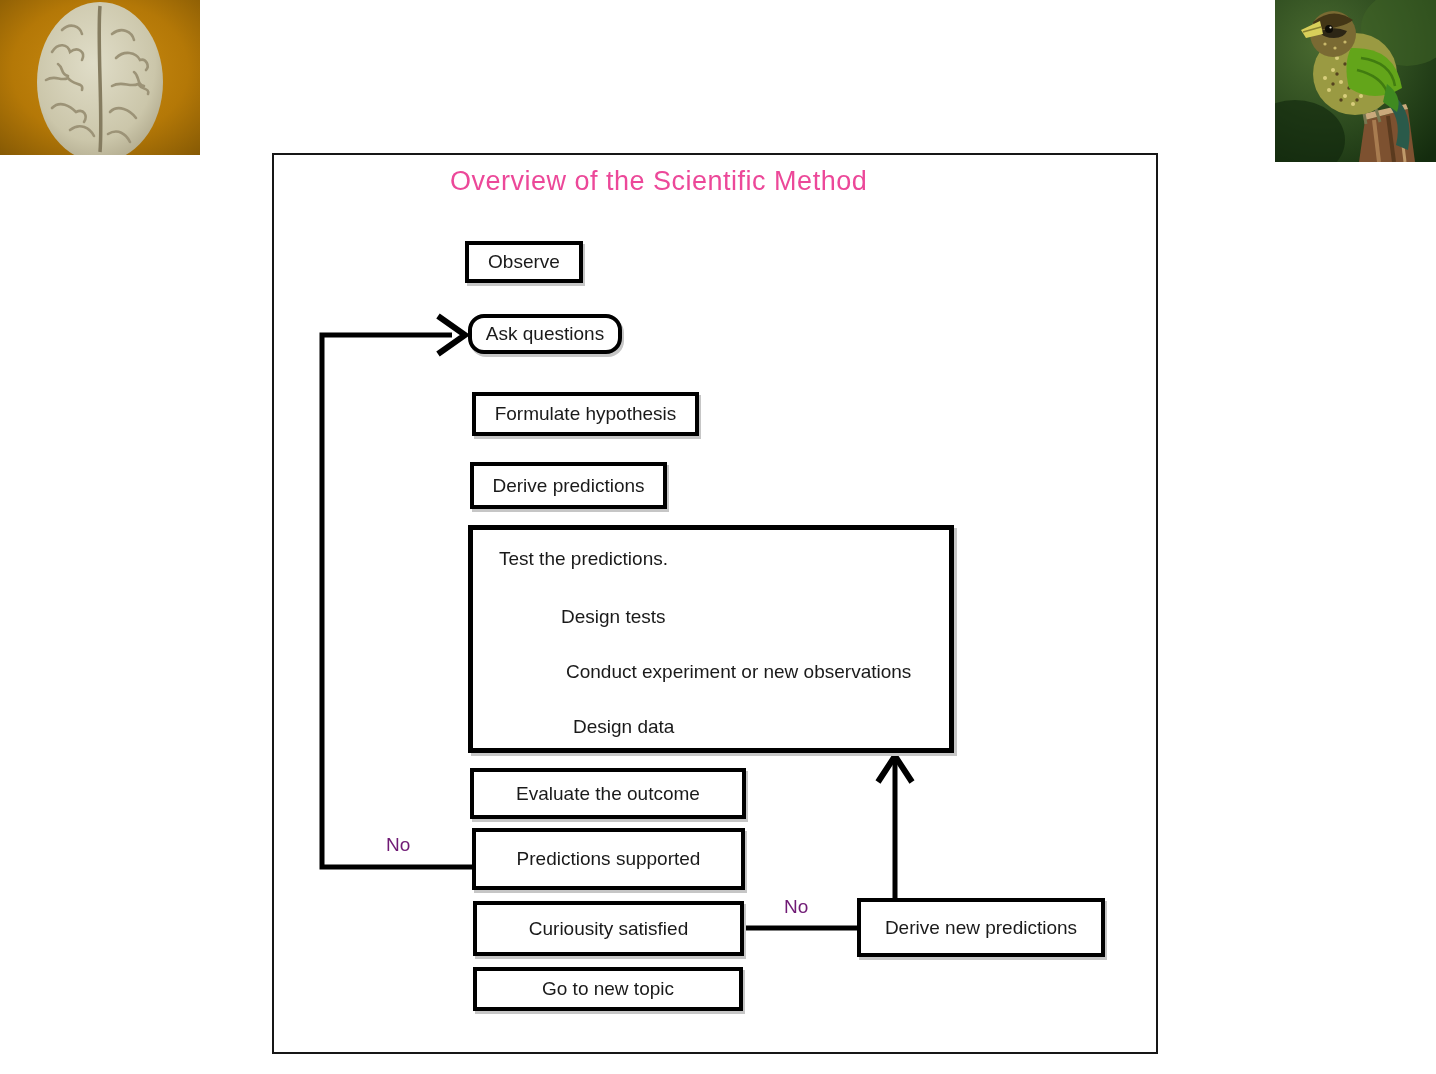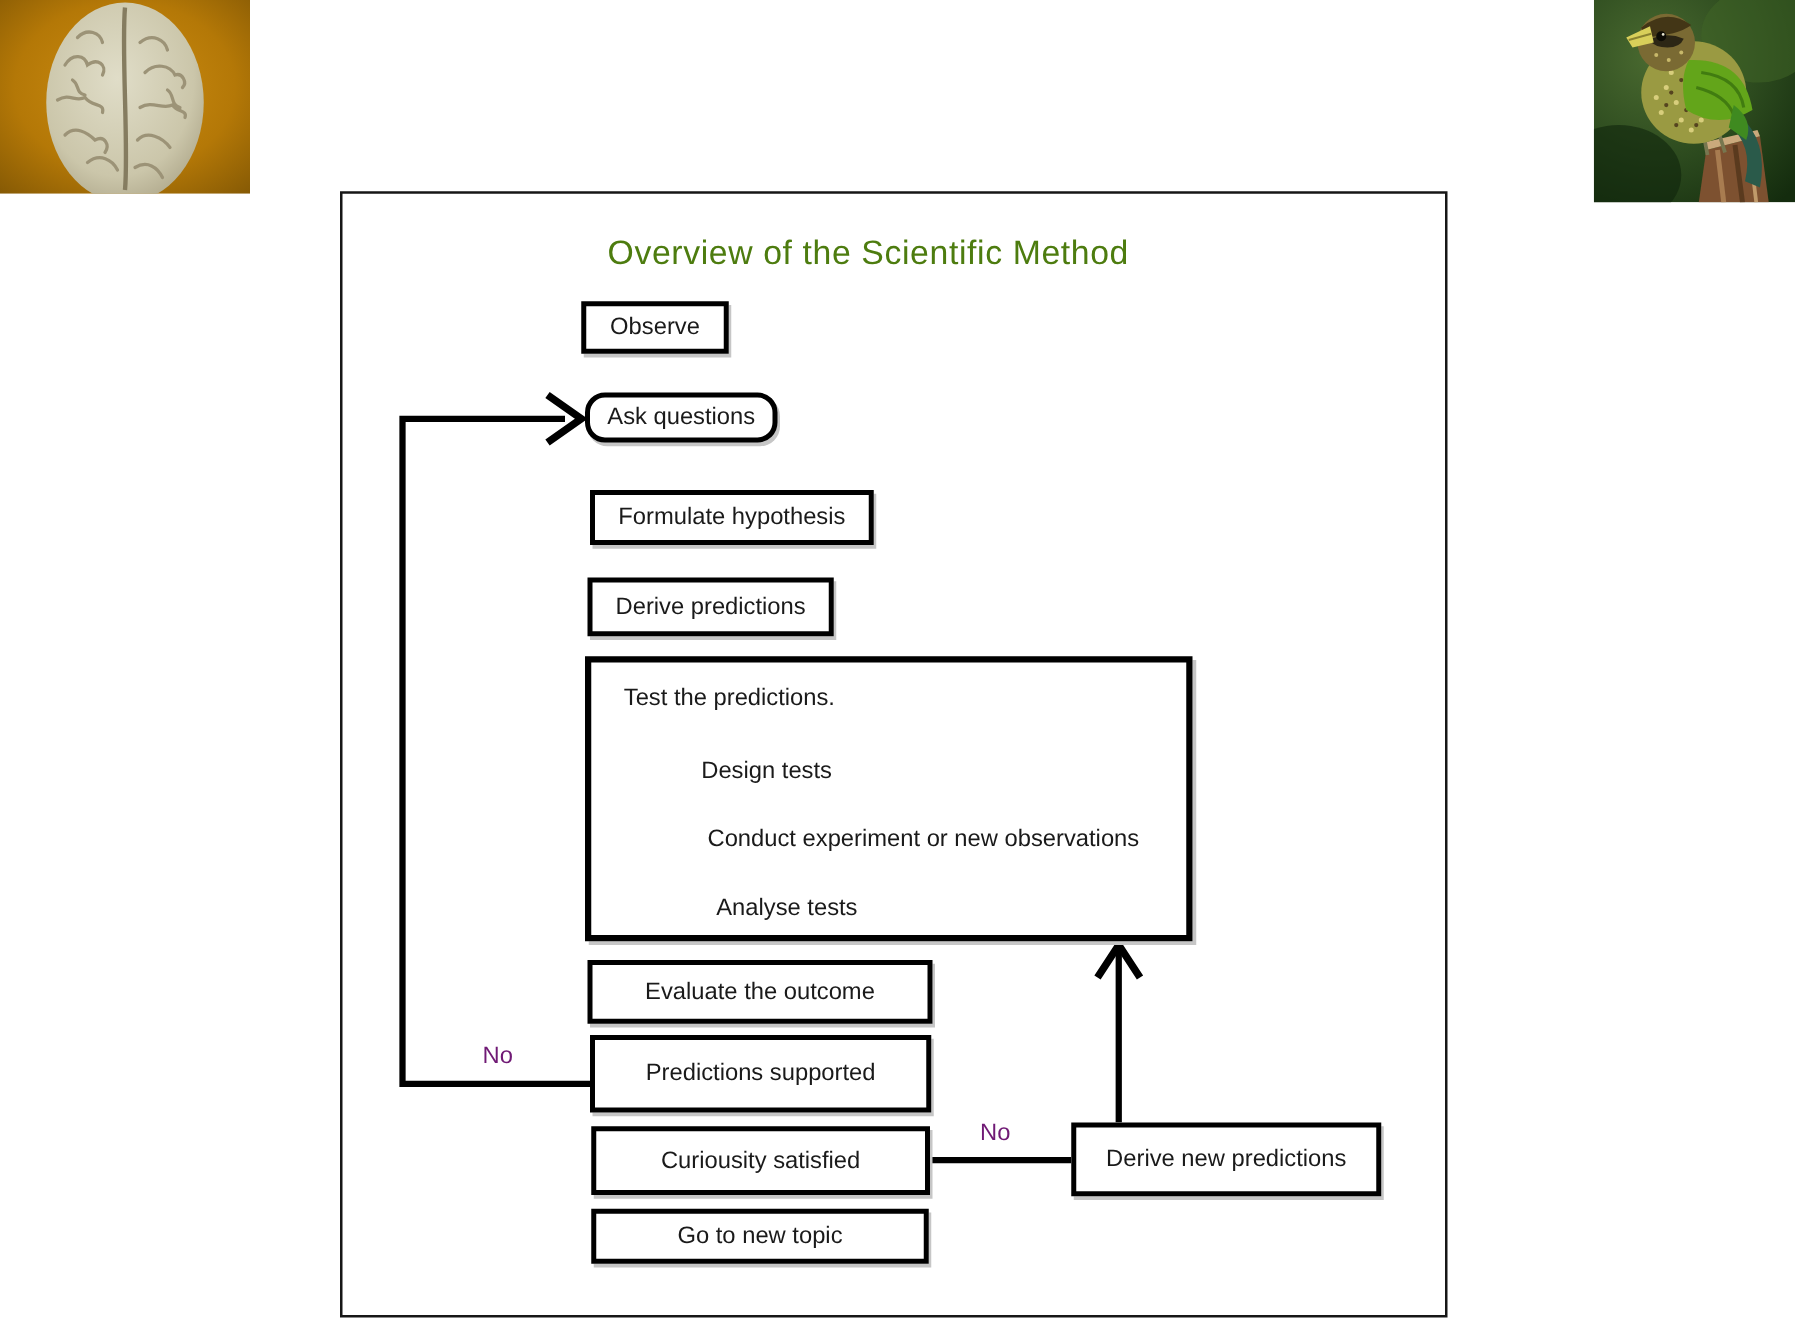--- a/index.html
+++ b/index.html
@@ -20,26 +20,25 @@
     position: absolute;
     left: 272px; top: 153px;
     width: 886px; height: 901px;
     box-sizing: border-box;
     border: 2px solid #161616;
     background: #ffffff;
   }
 
   .diagram-title {
     position: absolute;
-    left: 486px; top: 166px;
+    left: 450px; top: 166px;
     font-size: 27px;
     letter-spacing: 0.5px;
-    color: #4d7c0f;
+    color: #ec4899;
     white-space: nowrap;
-    margin-top: 21px;
   }
 
   .connectors {
     position: absolute;
     left: 0; top: 0;
     width: 1436px; height: 1074px;
     pointer-events: none;
   }
 
   .fbox {
@@ -217,21 +216,21 @@
     <span>Formulate hypothesis</span>
   </div>
   <div class="fbox box-derivepred">
     <span>Derive predictions</span>
   </div>
 
   <div class="fbox-big">
     <span class="tb-title">Test the predictions.</span>
     <span class="tb-step0">Design tests</span>
     <span class="tb-step1">Conduct experiment or new observations</span>
-    <span class="tb-step2">Analyse tests</span>
+    <span class="tb-step2">Design data</span>
   </div>
 
   <div class="fbox box-evaluate">
     <span>Evaluate the outcome</span>
   </div>
   <div class="fbox box-supported">
     <span>Predictions supported</span>
   </div>
   <div class="fbox box-curious">
     <span>Curiousity satisfied</span>

